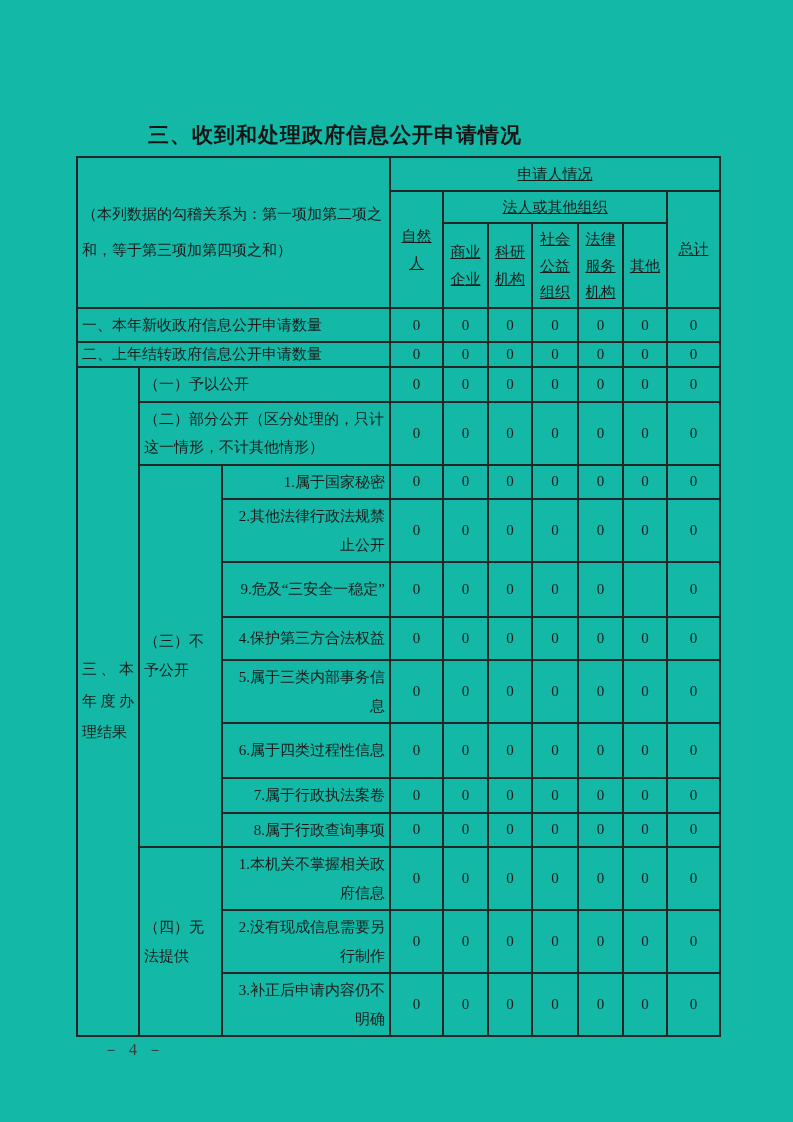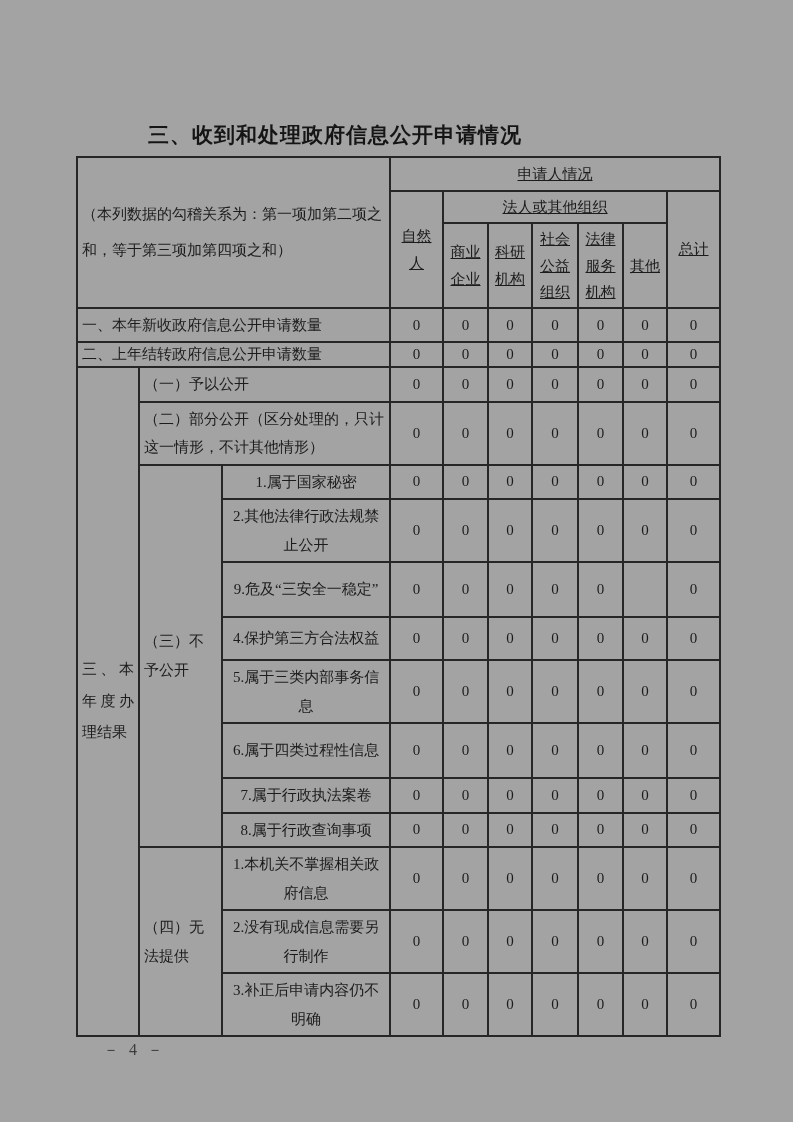--- a/index.html
+++ b/index.html
@@ -1,18 +1,18 @@
 <!DOCTYPE html>
 <html><head>
 <meta charset="utf-8">
 <style>
   html,body { margin:0; padding:0; background:#e8e8e8; }
   .page {
     position:relative; width:793px; height:1122px; margin:0 auto;
-    background:#a3a3a3;
+    background:#14b8a6;
     font-family:"Liberation Serif","DejaVu Serif",serif;
     color:#1a1a1a;
     overflow:hidden;
     box-shadow:0 0 6px rgba(0,0,0,.25);
   }
   .title {
     position:absolute; left:148px; top:121px; margin:0;
     font-family:"Liberation Sans","DejaVu Sans",sans-serif;
     font-weight:bold; font-size:21px; line-height:1.35; letter-spacing:1px;
     color:#151515; white-space:nowrap;
@@ -31,21 +31,21 @@
   td.center { text-align:center;text-decoration:underline; }
   td.value  { text-align:center; font-size:15px; }
   td.note {
     padding:4px 9px; line-height:2.35; text-align:left; vertical-align:middle;
   }
   td.rowlabel { text-align:left; padding:2px 4px 2px 8px; }
   td.grouplabel { text-align:left; padding:2px 2px 2px 5px; line-height:1.9; }
   td.seclabel {
     text-align:justify; padding:2px 1px; line-height:2.1; vertical-align:middle;
   }
-  td.itemlabel { text-align:center; padding:2px 3px 2px 4px; line-height:1.9; }
+  td.itemlabel { text-align:right; padding:2px 3px 2px 4px; line-height:1.9; }
   td.hdr { line-height:1.75; }
   .pagenum {
     position:absolute; left:103px; top:1040px;
     font-size:16px; letter-spacing:3px; color:#3c3c3c;
   }
 </style>
 </head>
 <body>
 
 <div class="page">

